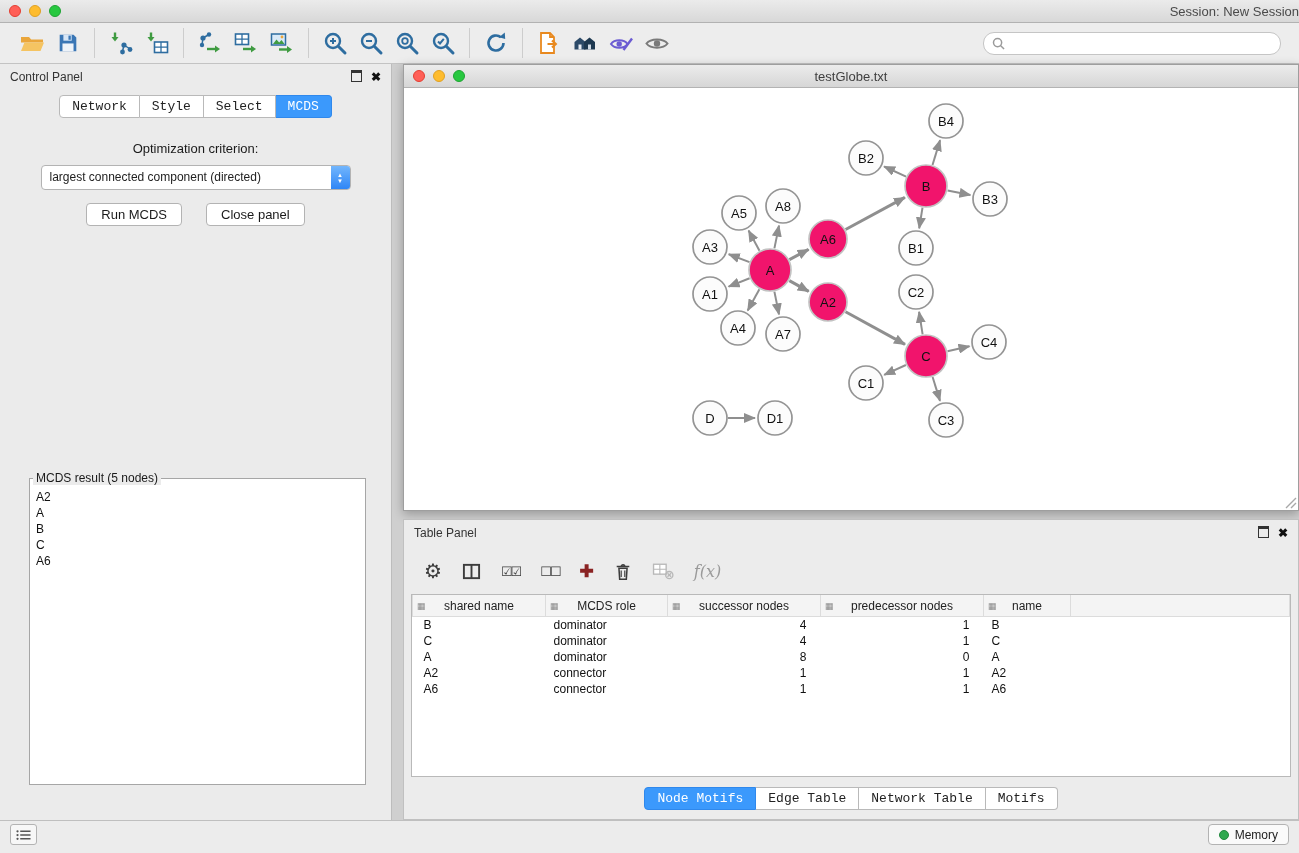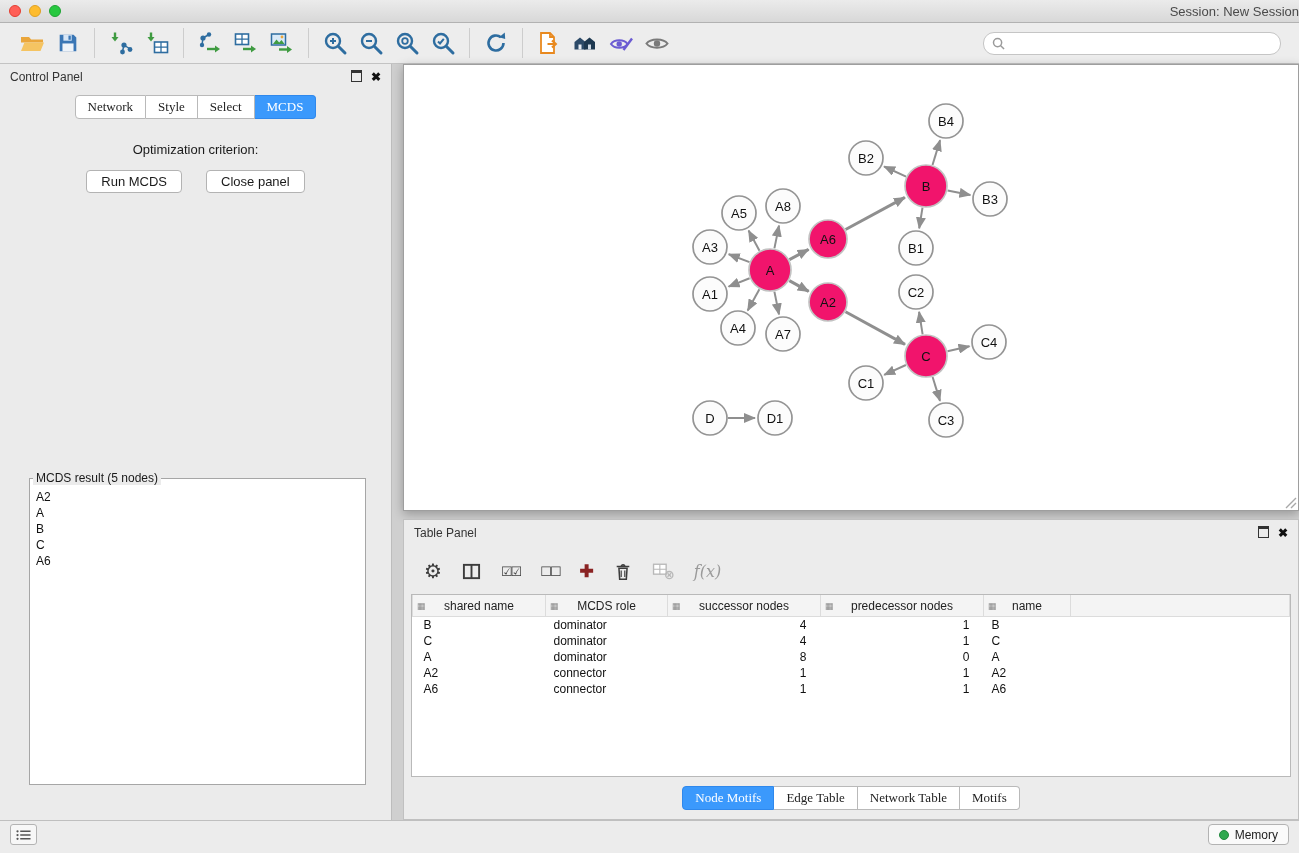--- a/index.html
+++ b/index.html
@@ -31,21 +31,21 @@
   .control-panel{position:absolute;top:64px;left:0;width:392px;bottom:33px;background:#ebebeb;
     border-right:1px solid #bcbcbc;box-sizing:border-box}
   .panel-header{height:26px;display:flex;align-items:center;padding:0 10px;font-size:12px;color:#333}
   .panel-header .spacer{flex:1}
   .winctl{margin-left:9px;color:#222;font-size:11px;line-height:11px}
   .sqicon{display:inline-block;width:9px;height:8px;border:1.5px solid #333;border-top-width:3px}
   .xicon{font-size:12px;font-weight:bold;color:#111}
 
   .ctabs{display:flex;justify-content:center;margin-top:5px}
   .ctab,.ttab{font-size:13px;padding:3px 12px;background:#fff;border:1px solid #b9b9b9;border-left:none;
-    color:#222;font-family:Liberation Serif, serif}
+    color:#222;font-family:Liberation Mono, monospace}
   .ctab:first-child,.ttab:first-child{border-left:1px solid #b9b9b9;border-radius:4px 0 0 4px}
   .ctab:last-child,.ttab:last-child{border-radius:0 4px 4px 0}
   .ctab.active,.ttab.active{background:#3b99fc;border-color:#2f88ec;color:#fff}
 
   .opt-label{text-align:center;margin-top:23px;color:#1a1a1a}
   .combo{margin:9px auto 0;width:308px;height:23px;background:#fff;border:1px solid #b3b3b3;
     border-radius:4px;display:flex;align-items:stretch;overflow:hidden}
   .combo .val{flex:1;font-size:12px;padding:4px 8px 0;white-space:nowrap;overflow:hidden}
   .combo .step{width:19px;background:linear-gradient(#72b6fd,#2f86f6);color:#fff;display:flex;
     flex-direction:column;align-items:center;justify-content:center;font-size:6px;line-height:6px}
@@ -259,39 +259,54 @@
 
   <div class="ctabs">
       <button class="ctab">Network</button>
       <button class="ctab">Style</button>
       <button class="ctab">Select</button>
       <button class="ctab active">MCDS</button>
     </div>
 
   <div class="opt-label">Optimization criterion:</div>
 
+  <div class="combo">
+    <span class="val">largest connected component (directed)</span>
+    <span class="step">
+        <span>▲</span>
+        <span>▼</span>
+      </span>
+  </div>
 
   <div class="btnrow">
     <button class="pbtn">Run MCDS</button>
     <button class="pbtn">Close panel</button>
   </div>
 
   <fieldset class="result">
     <legend>MCDS result (5 nodes)</legend>
     <div class="result-list">
         <div class="result-item">A2</div>
         <div class="result-item">A</div>
         <div class="result-item">B</div>
         <div class="result-item">C</div>
         <div class="result-item">A6</div>
       </div>
   </fieldset>
 </div>
 
 <div class="network-window">
+  <div class="nw-titlebar">
+    <div class="lights">
+      <span class="light red"></span>
+      <span class="light yellow"></span>
+      <span class="light green"></span>
+    </div>
+    <div class="nw-title">testGlobe.txt</div>
+  </div>
   <div class="nw-content">
     <svg width="894" height="422">
         <defs>
           <marker id="arrow" markerUnits="userSpaceOnUse" markerWidth="12" markerHeight="10" refX="11" refY="5" orient="auto">
             <path d="M0 0 L12 5 L0 10 Z" fill="#8f8f8f"></path>
           </marker>
         </defs>
         <line x1="355.5" y1="162.7" x2="344.6" y2="142.6" stroke="#8f8f8f" stroke-width="2" marker-end="url(#arrow)"></line>
         <line x1="370.4" y1="160.4" x2="375.0" y2="137.6" stroke="#8f8f8f" stroke-width="2" marker-end="url(#arrow)"></line>
         <line x1="345.5" y1="174.1" x2="324.7" y2="166.2" stroke="#8f8f8f" stroke-width="2" marker-end="url(#arrow)"></line>

